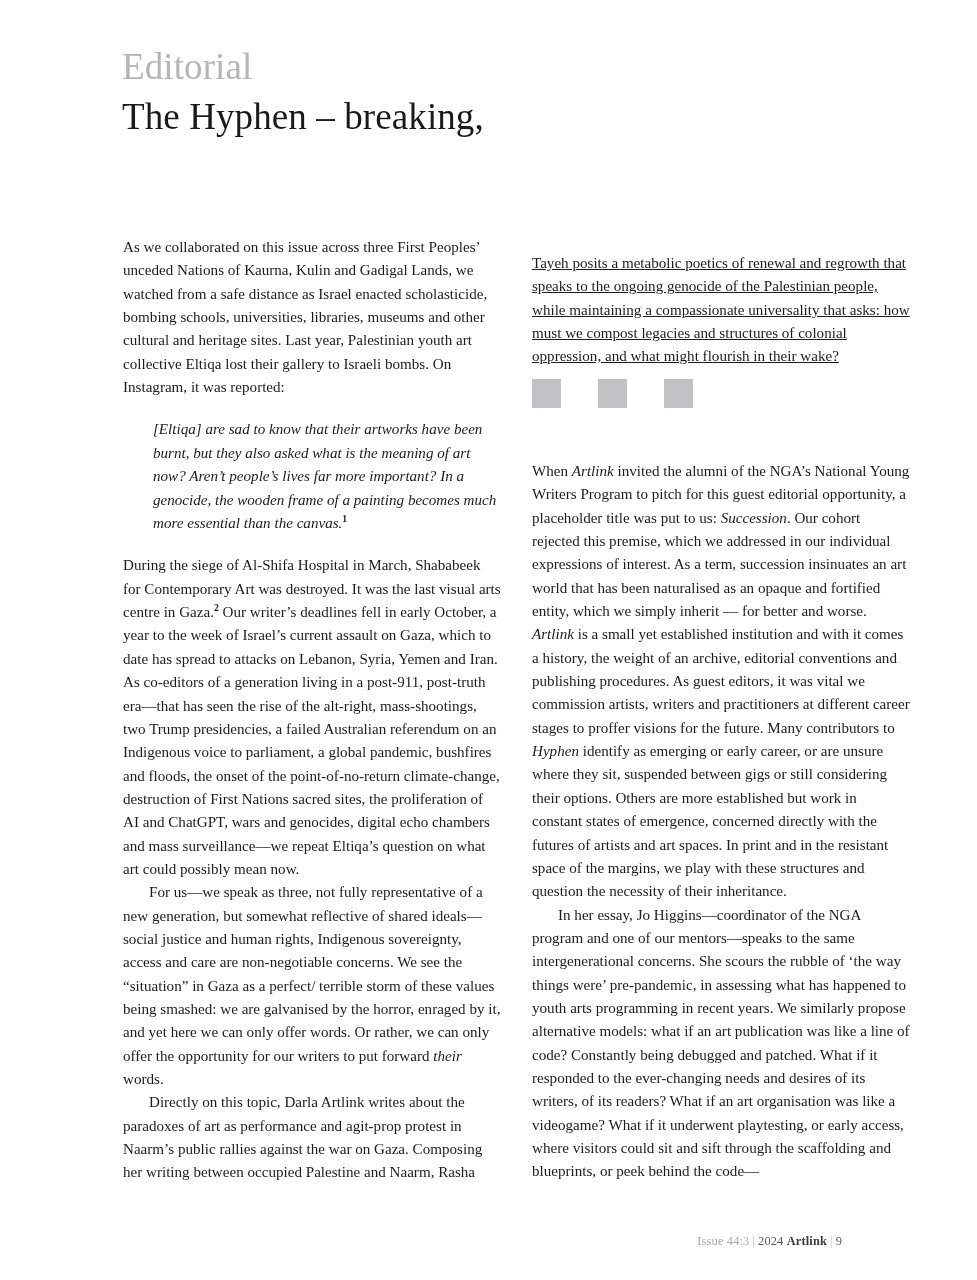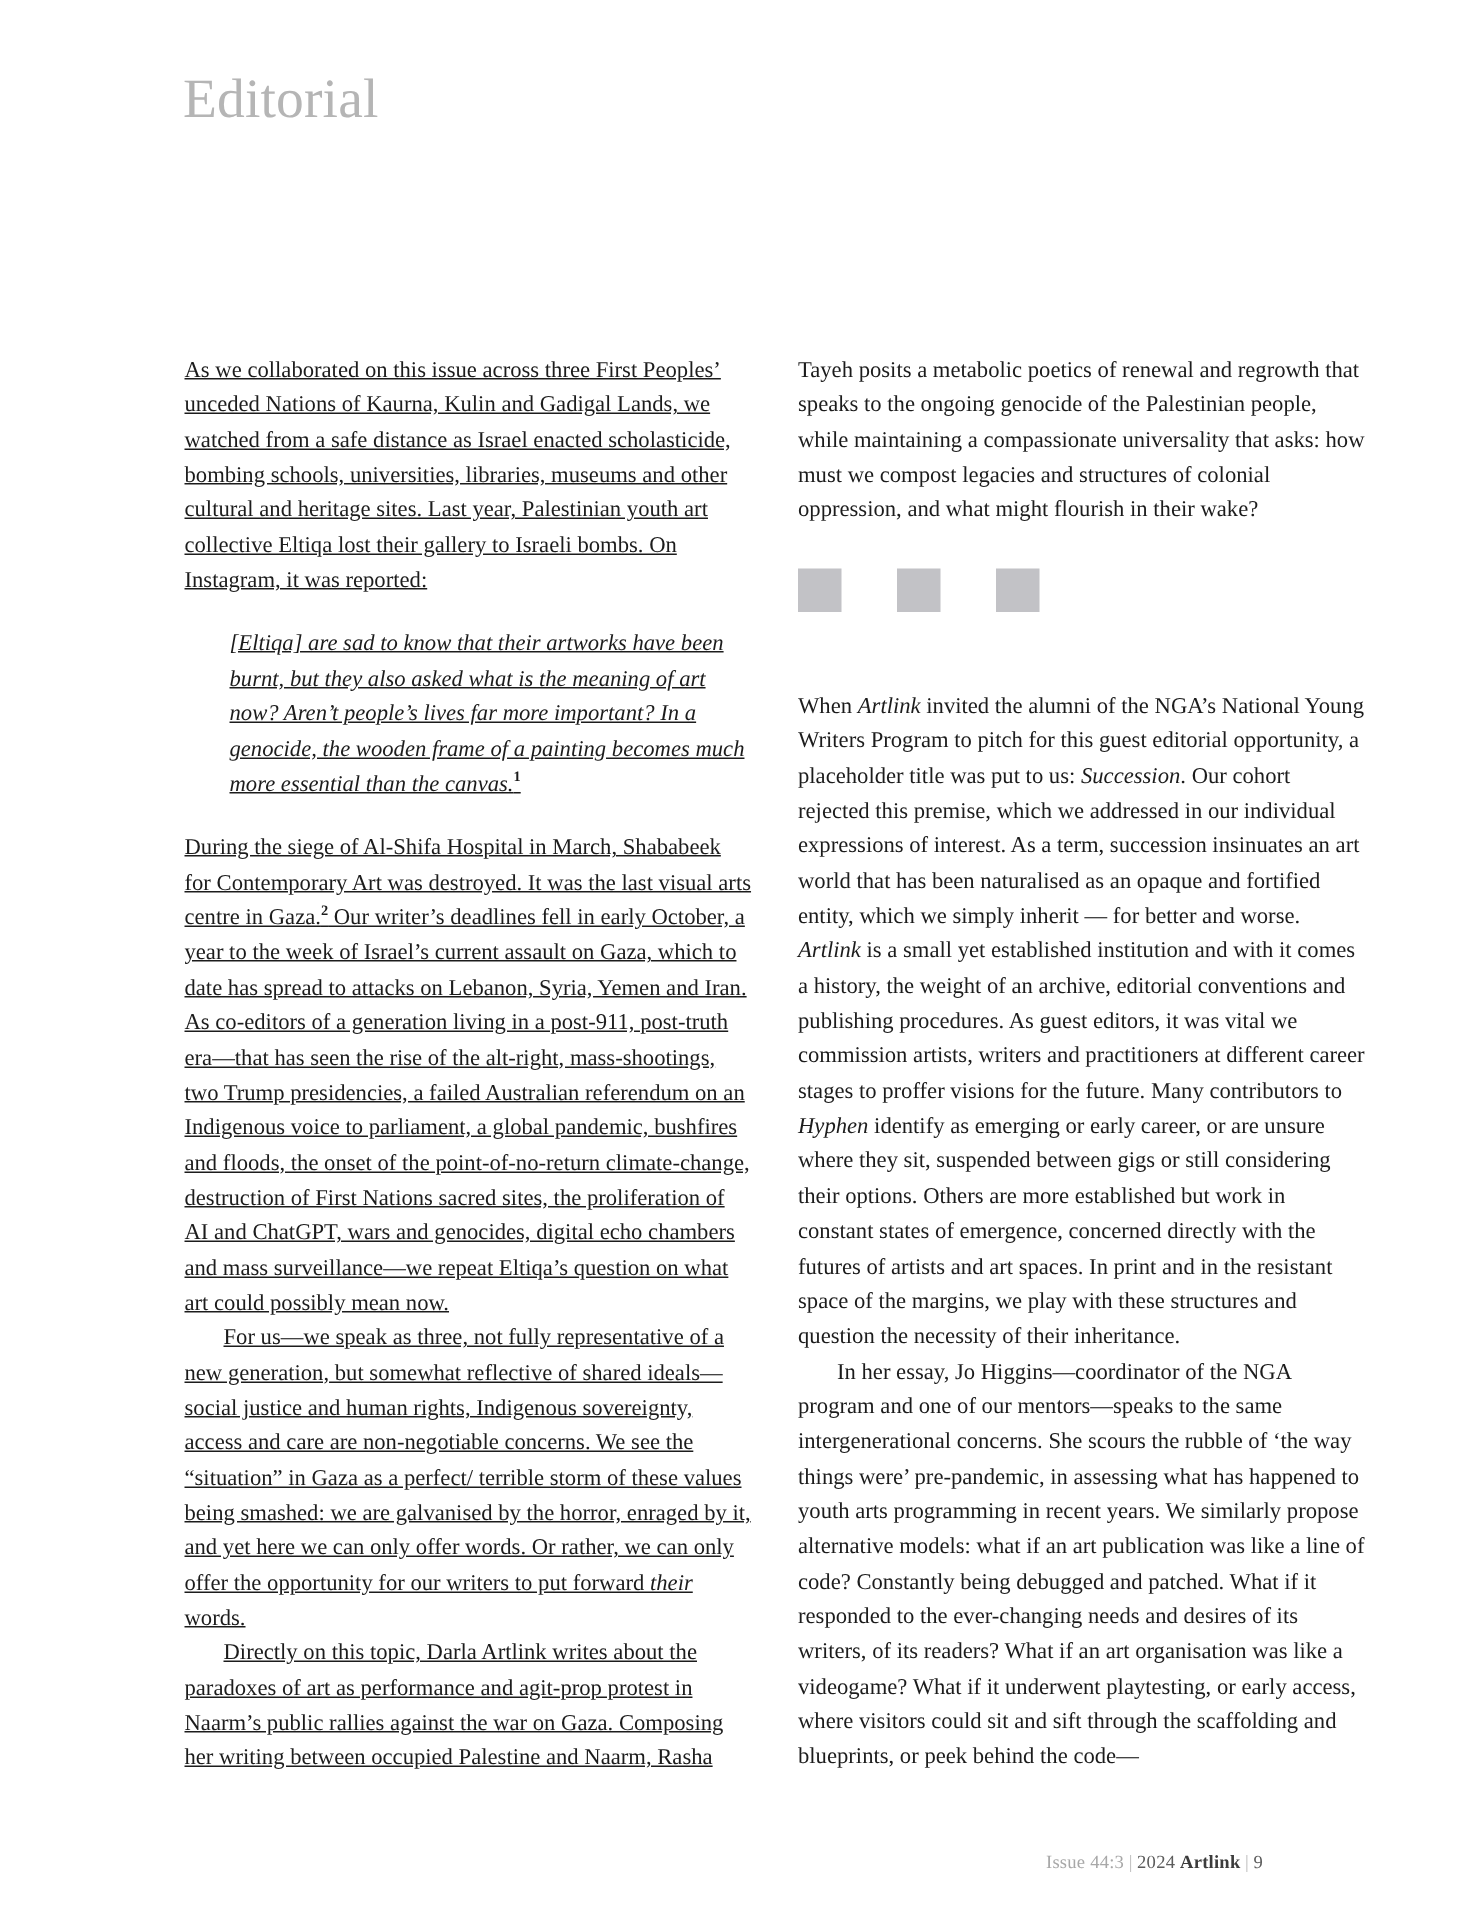--- a/index.html
+++ b/index.html
@@ -52,21 +52,21 @@
   
   .col {
     position: absolute;
     top: 236px;
     width: 378px;
     font-size: 15.1px;
     line-height: 23.35px;
     text-align: left;
     color: #1c1c1c;
   }
-  .col-left  { left: 123px; text-decoration: underline; }
+  .col-left  { left: 123px; }
   .col-right { left: 532px; }
 
   .col p {
     margin: 0;
   }
   .col p.indent {
     text-indent: 26px;
   }
 
   
@@ -100,21 +100,21 @@
   }
   .square {
     width: 29px;
     height: 29px;
     background: #c2c2c6;
   }
 
   
   .col-right .after-squares { margin-top: 16px; }
 
-  .block-a { position: absolute; top: 0; left: 0; width: 378px; }
+  .block-a { position: absolute; top: 16px; left: 0; width: 378px; text-decoration: underline; }
   .block-b { position: absolute; top: 208px; left: 0; width: 378px; }
 
   
   .footer {
     position: absolute;
     right: 62px;
     bottom: 31px;
     font-family: Liberation Serif, serif;
     font-size: 12.4px;
     line-height: 16px;
@@ -128,21 +128,21 @@
   .footer .brand { color: #3c3c3c; font-weight: bold; }
 </style>
 </head>
 <body>
 
 <div class="page">
 
   <div class="header">
     <div class="kicker">Editorial</div>
     <h1 class="headline">
-      <br>
+      <span>The Hyphen – breaking,</span><br>
     </h1>
   </div>
 
   <div class="col col-left">
 
     <p>As we collaborated on this issue across three First Peoples’ unceded Nations of Kaurna, Kulin and Gadigal Lands, we watched from a safe distance as Israel enacted scholasticide, bombing schools, universities, libraries, museums and other cultural and heritage sites. Last year, Palestinian youth art collective Eltiqa lost their gallery to Israeli bombs. On Instagram, it was reported:</p>
 
     <blockquote class="pull">
       <p><span>[Eltiqa] are sad to know that their artworks have been burnt, but they also asked what is the meaning of art now? Aren’t people’s lives far more important? In a genocide, the wooden frame of a painting becomes much more essential than the canvas.</span><sup class="fn">1</sup></p>
     </blockquote>

